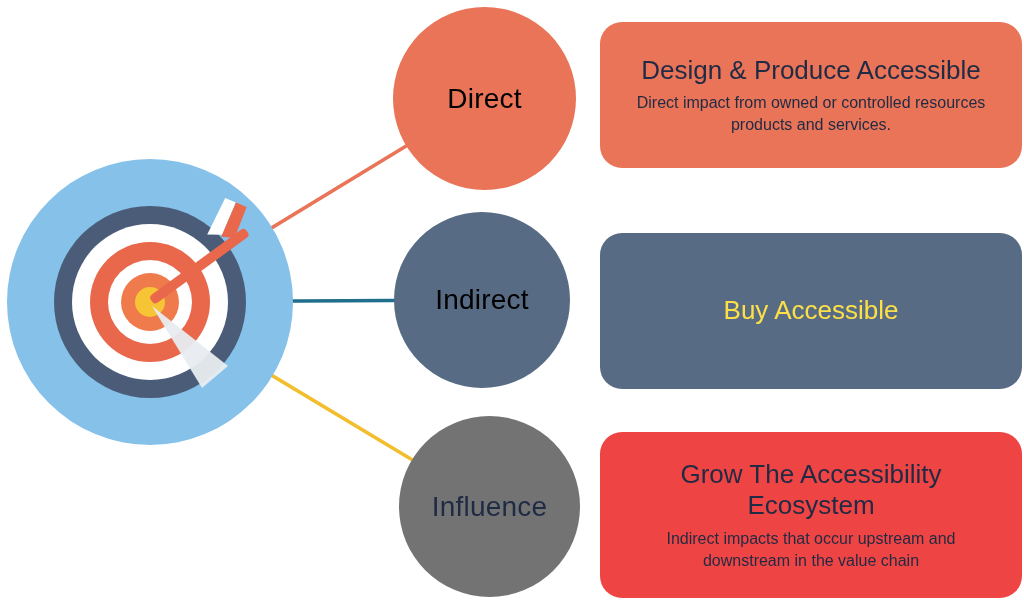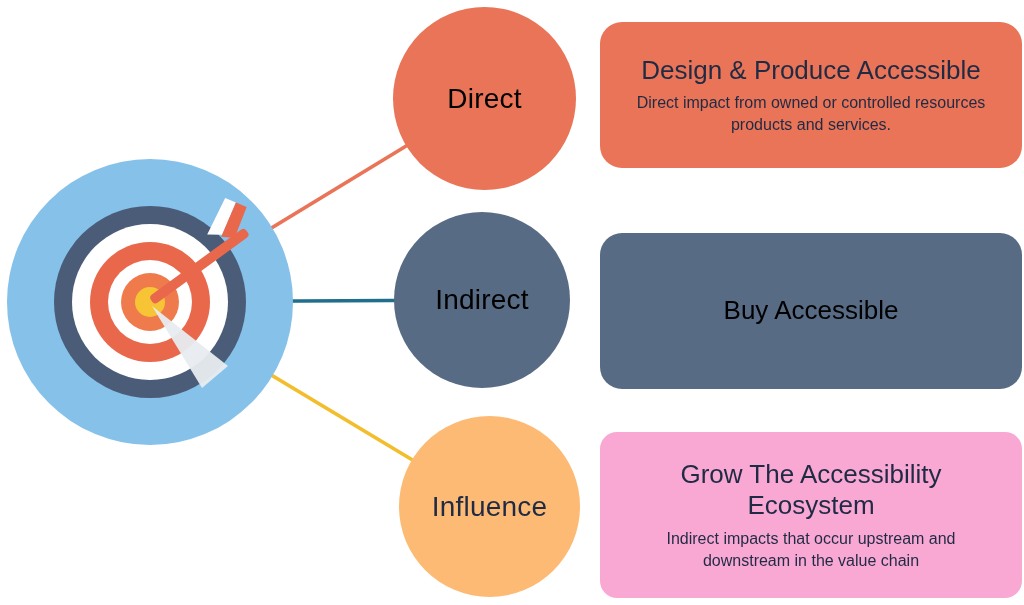--- a/index.html
+++ b/index.html
@@ -82,31 +82,31 @@
   </svg>
 
   <div class="node-circle circle-direct" style="background: rgb(233, 116, 87); color: #000000;">
     <span>Direct</span>
   </div>
 
   <div class="node-circle circle-indirect" style="background: rgb(88, 107, 132); color: #000000;">
     <span>Indirect</span>
   </div>
 
-  <div class="node-circle circle-influence" style="background: #fdba74; color: rgb(31, 42, 68);">
+  <div class="node-circle circle-influence" style="background: #737373; color: rgb(31, 42, 68);">
     <span>Influence</span>
   </div>
 
   <div class="card card-direct" style="background: rgb(233, 116, 87); color: rgb(31, 42, 68);">
     <div class="card-title">Design &amp; Produce Accessible</div>
     <div class="card-desc">Direct impact from owned or controlled resources products and services.</div>
   </div>
 
-  <div class="card card-indirect" style="background: rgb(88, 107, 132); color: #000000;">
+  <div class="card card-indirect" style="background: rgb(88, 107, 132); color: #fde047;">
     <div class="card-title">Buy Accessible</div>
   </div>
 
-  <div class="card card-influence" style="background: #f9a8d4; color: rgb(31, 42, 68); border-radius: 17px;">
+  <div class="card card-influence" style="background: #ef4444; color: rgb(31, 42, 68);">
     <div class="card-title">Grow The Accessibility Ecosystem</div>
     <div class="card-desc">Indirect impacts that occur upstream and downstream in the value chain</div>
   </div>
 
 </div>
 
 </body></html>

